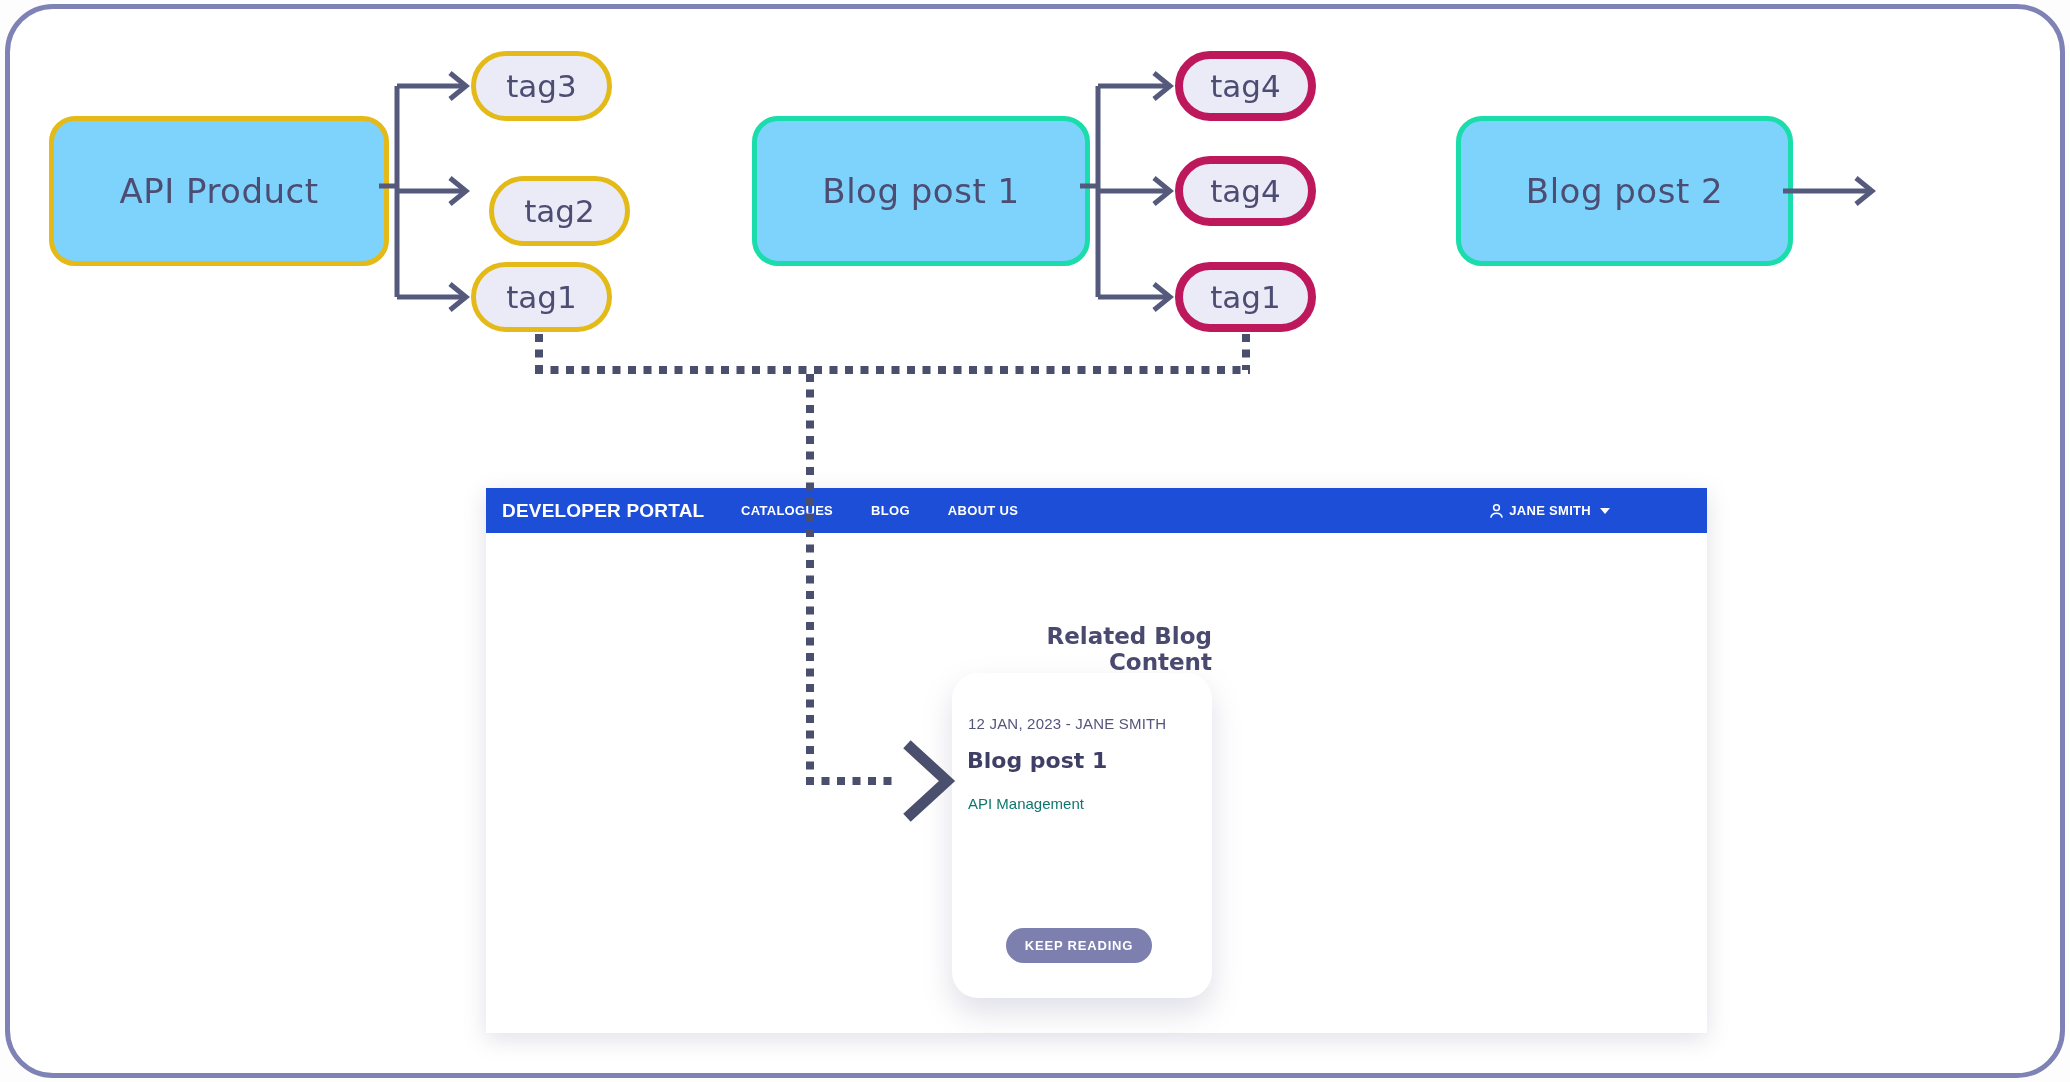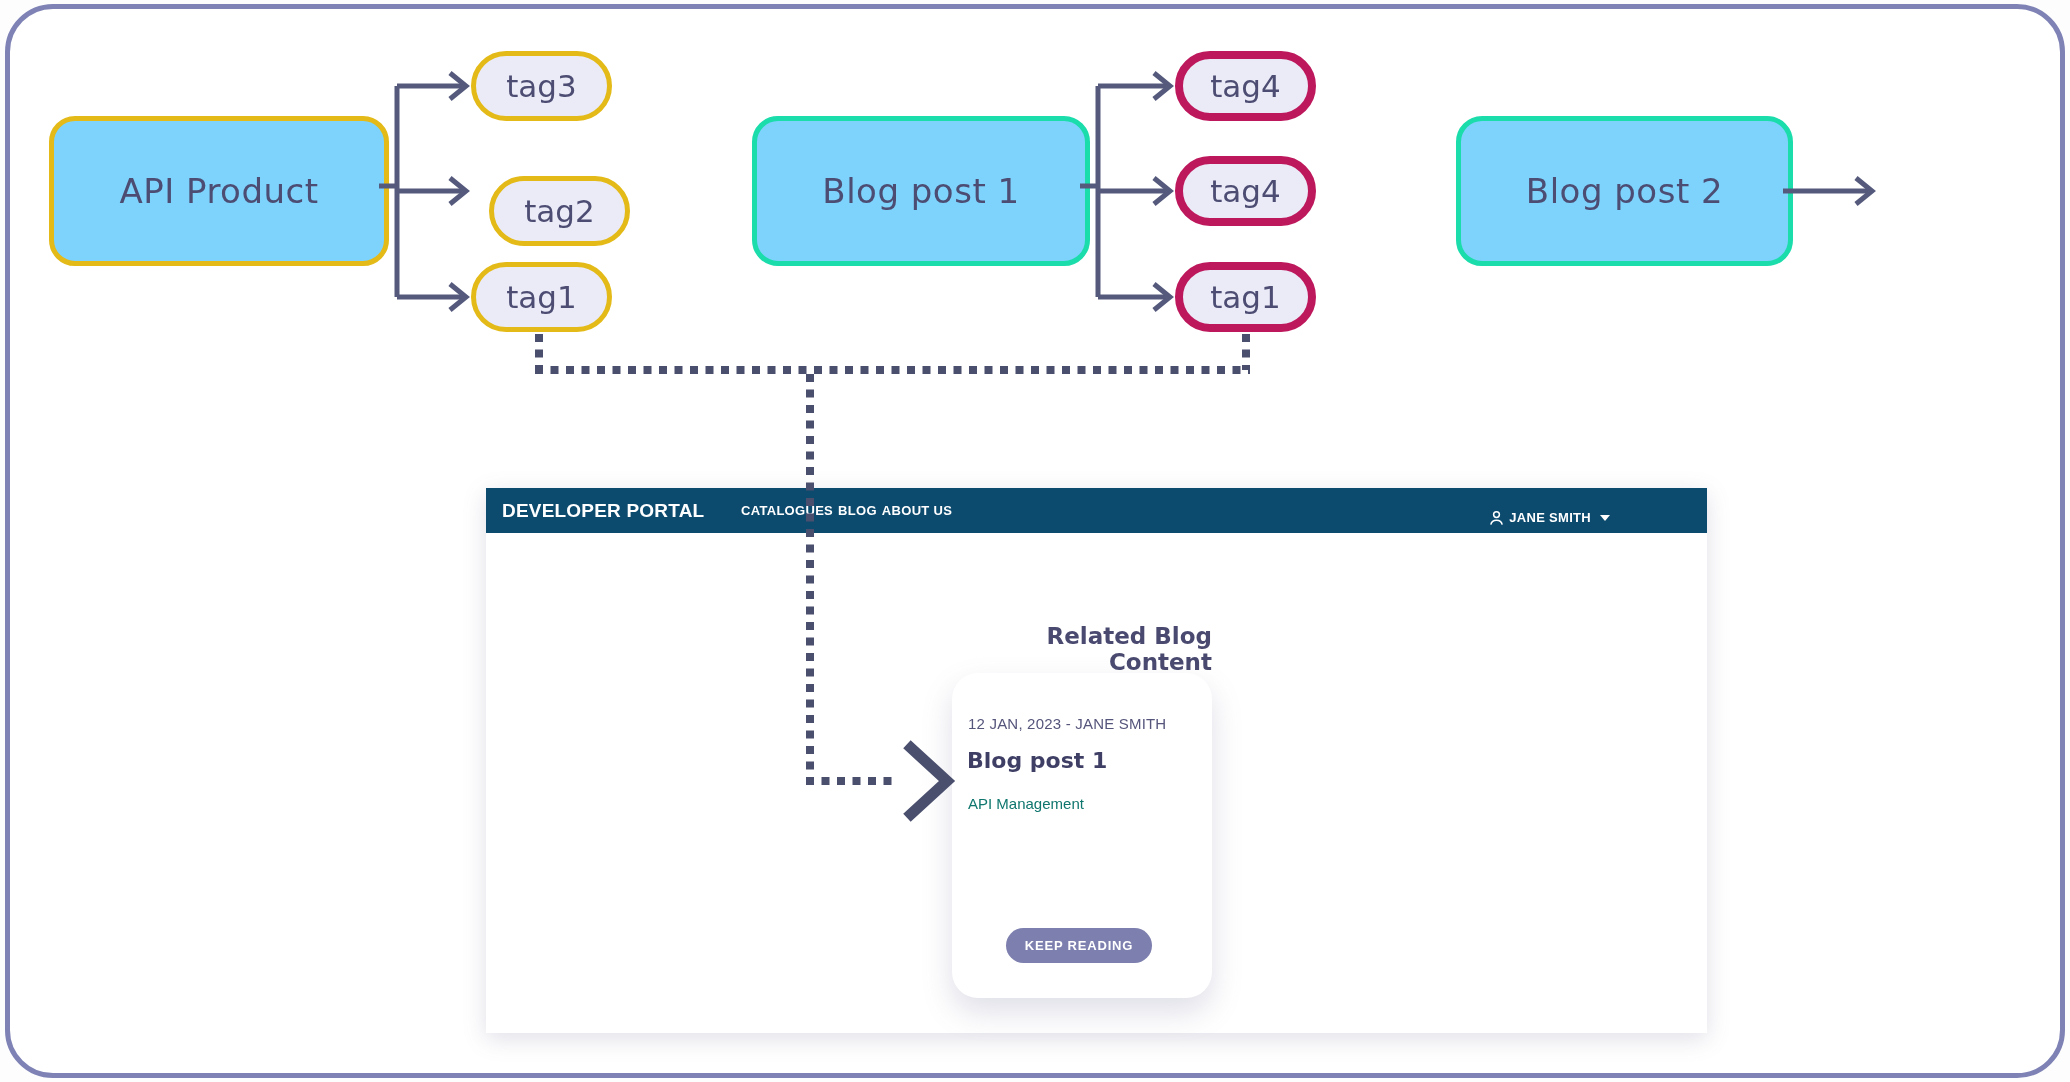--- a/index.html
+++ b/index.html
@@ -29,32 +29,32 @@
   .pill.yellow{border:5px solid #e3ba17;}
   .pill.teal{border:8px solid #be185d;}
 
   
   .portal{
     position:absolute;left:486px;top:488px;width:1221px;height:545px;z-index:4;
     background:#ffffff;box-shadow:0 6px 22px rgba(100,100,140,.20);
     font-family:"Liberation Sans",sans-serif;
   }
   .navbar{
-    position:absolute;left:0;top:0;right:0;height:55px;background:#0c4a6e;color:#fff;
+    position:absolute;left:0;top:0;right:0;height:55px;background:#1d4ed8;color:#fff;
   }
   .brand{
     position:absolute;left:16px;top:0;height:45px;display:flex;align-items:center;
     font-size:19px;font-weight:700;letter-spacing:.2px;
   }
   .navlinks{
-    position:absolute;left:255px;top:0;height:45px;display:flex;align-items:center;gap:5px;
+    position:absolute;left:255px;top:0;height:45px;display:flex;align-items:center;gap:38px;
   }
   .navlink{font-size:13px;font-weight:700;letter-spacing:.3px;cursor:pointer;}
   .usermenu{
-    position:absolute;right:97px;top:7px;height:45px;display:flex;align-items:center;gap:5px;cursor:pointer;
+    position:absolute;right:97px;top:0;height:45px;display:flex;align-items:center;gap:5px;cursor:pointer;
   }
   .usermenu .uname{font-size:13px;font-weight:700;letter-spacing:.3px;}
   .caret{width:0;height:0;border-left:5px solid transparent;border-right:5px solid transparent;
     border-top:6px solid #ffffff;margin-left:4px;}
 
   .pbody{position:absolute;left:0;top:45px;right:0;bottom:0;background:#fff;}
   .related-heading{
     position:absolute;left:466px;top:90px;width:260px;text-align:right;
     font-family:"DejaVu Sans",sans-serif;font-size:23px;font-weight:600;color:#4a4a70;
   }

